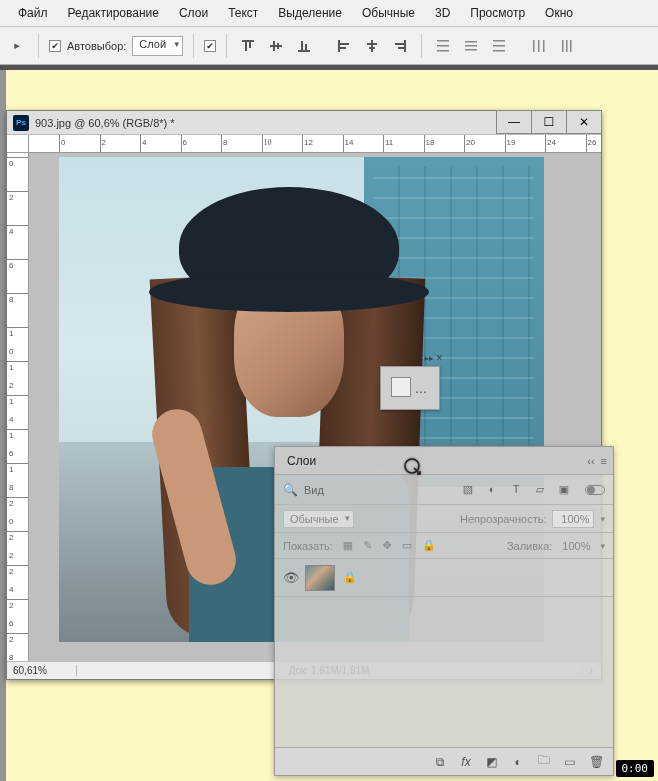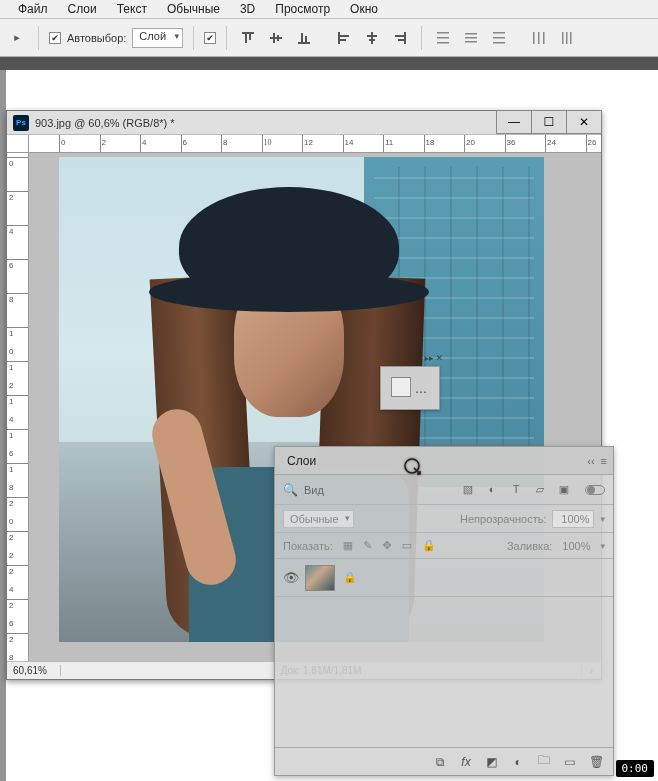--- a/index.html
+++ b/index.html
@@ -1,49 +1,49 @@
 <!DOCTYPE html>
 <html><head>
 <meta charset="utf-8">
 <style>
   * { box-sizing: border-box; margin: 0; padding: 0; font-family: "Segoe UI", Tahoma, sans-serif; }
   body { width: 658px; height: 781px; background: #535353; overflow: hidden; position: relative; }
 
-  .menubar { height: 19px; background: #f0f0f0; display: flex; align-items: center; padding: 0 8px; gap: 0; font-size: 12px; color: #222; border-bottom: 1px solid #c0c0c0; }
+  .menubar { height: 27px; background: #f0f0f0; display: flex; align-items: center; padding: 0 8px; gap: 0; font-size: 12px; color: #222; border-bottom: 1px solid #c0c0c0; }
   .menubar .item { padding: 6px 10px; cursor: default; }
 
   .optionbar { height: 38px; background: #f0f0f0; display: flex; align-items: center; padding: 0 6px; gap: 6px; font-size: 11px; color: #333; border-bottom: 1px solid #b0b0b0; }
   .optionbar .sep { width: 1px; height: 24px; background: #c8c8c8; margin: 0 4px; }
   .optionbar .sel { height: 20px; border: 1px solid #aaa; background: #fff; padding: 1px 16px 1px 6px; font-size: 11px; position: relative; }
   .optionbar .sel::after { content:"▾"; position:absolute; right:3px; top:2px; font-size:9px; color:#555;}
   .optionbar .chk { width:12px; height:12px; border:1px solid #888; display:inline-flex; align-items:center; justify-content:center; background:#fff; font-size:9px;}
   .optionbar .icbtn { width:22px; height:22px; display:flex; align-items:center; justify-content:center; color:#555; }
   .optionbar svg { display:block; }
 
-  .workspace { position: absolute; top: 70px; left: 0; right: 0; bottom: 0; background: #ffffff; }
+  .workspace { position: absolute; top: 70px; left: 0; right: 0; bottom: 0; background: #fef9c3; }
 
   .docwin { position: absolute; left: 6px; top: 40px; width: 596px; height: 570px; background: #e8e8e8; border: 1px solid #7a7a7a; box-shadow: 0 2px 6px rgba(0,0,0,0.4); }
   .docwin .titlebar { height: 24px; background: #e0e0e0; border-bottom: 1px solid #bcbcbc; display: flex; align-items: center; padding: 0 6px; font-size: 11px; color: #333; }
   .docwin .titlebar .psicon { width: 16px; height: 16px; background: #001e36; color: #31a8ff; font-size: 8px; font-weight: bold; display:flex; align-items:center; justify-content:center; border-radius: 2px; margin-right: 6px;}
   .docwin .winctrls { position: absolute; right: -1px; top: -1px; display:flex; }
   .docwin .winctrls div { width: 36px; height: 24px; border: 1px solid #888; background: #ddd; display:flex; align-items:center; justify-content:center; font-size: 12px; margin-left:-1px;}
 
   .ruler-h { position:absolute; left:22px; top:24px; right:0; height:18px; background:#fff; border-bottom:1px solid #999; font-size:8px; color:#555; overflow:hidden;}
   .ruler-h .tick { position:absolute; top:0; width:1px; height:18px; border-left:1px solid #888;}
   .ruler-h .lbl { position:absolute; top:3px; font-size:8px;}
   .ruler-v { position:absolute; left:0; top:42px; width:22px; bottom:18px; background:#fff; border-right:1px solid #999; font-size:8px; color:#555; overflow:hidden;}
   .ruler-v .tick { position:absolute; left:0; height:1px; width:22px; border-top:1px solid #888;}
   .ruler-v .lbl { position:absolute; left:2px; font-size:8px;}
   .ruler-corner { position:absolute; left:0; top:24px; width:22px; height:18px; background:#fff; border-right:1px solid #999; border-bottom:1px solid #999;}
 
   .canvas-area { position:absolute; left:22px; top:42px; right:0; bottom:18px; background:#bfbfbf; overflow:hidden;}
   .canvas { position:absolute; left:30px; top:4px; width:485px; height:485px; background:#223344; overflow:hidden;}
 
   .statusbar { position:absolute; left:0; right:0; bottom:0; height:18px; background:#eee; border-top:1px solid #bbb; display:flex; align-items:center; font-size:10px; color:#333;}
-  .statusbar .zoom { width:54px; padding:0 6px; border-right:1px solid #bbb;}
+  .statusbar .zoom { width:70px; padding:0 6px; border-right:1px solid #bbb;}
   .statusbar .info { flex:1; text-align:center;}
   .statusbar .arrow { width:20px; border-left:1px solid #bbb; text-align:center;}
 
   
   .sky { position:absolute; inset:0; background: linear-gradient(180deg, #c8e0e8 0%, #d5e8ec 40%, #b8d0d4 100%);}
   .bldg-r { position:absolute; right:0; top:0; width:180px; height:330px; background: linear-gradient(180deg,#5a9db3 0%, #4a8aa0 100%);}
   .bldg-r::before{content:"";position:absolute;inset:10px;background:repeating-linear-gradient(0deg,transparent 0 18px,rgba(255,255,255,0.15) 18px 20px),repeating-linear-gradient(90deg,transparent 0 24px,rgba(0,0,0,0.1) 24px 26px);}
   .street { position:absolute; left:0; right:0; bottom:0; height:200px; background: linear-gradient(180deg, rgba(120,130,135,0.3), rgba(80,85,90,0.6));}
   .hat { position:absolute; left:120px; top:30px; width:220px; height:120px; background:#1a2530; border-radius:50% 50% 45% 45%;}
   .hat::after{content:"";position:absolute;left:-30px;right:-30px;bottom:-5px;height:40px;background:#1a2530;border-radius:50%;}
@@ -94,22 +94,24 @@
 
   .timer { position:absolute; right:4px; bottom:4px; background:#000; color:#fff; font-size:11px; padding:2px 6px; border-radius:2px; font-family:monospace;}
 
   .toolstrip { position:absolute; left:0; top:0; width:6px; height:100%; background:#949494;}
 </style>
 </head>
 <body>
 
 <div class="menubar">
   <div class="item">Файл</div>
+  <div class="item">Редактирование</div>
   <div class="item">Слои</div>
   <div class="item">Текст</div>
+  <div class="item">Выделение</div>
   <div class="item">Обычные</div>
   <div class="item">3D</div>
   <div class="item">Просмотр</div>
   <div class="item">Окно</div>
 
 </div>
 
 <div class="optionbar">
   <span class="icbtn">▸</span>
   <div class="sep"></div>
@@ -232,21 +234,21 @@
         <div class="lbl" style="left: 275px;">12</div>
         <div class="tick" style="left: 313.5px;"></div>
         <div class="lbl" style="left: 315.5px;">14</div>
         <div class="tick" style="left: 354px;"></div>
         <div class="lbl" style="left: 356px;">11</div>
         <div class="tick" style="left: 394.5px;"></div>
         <div class="lbl" style="left: 396.5px;">18</div>
         <div class="tick" style="left: 435px;"></div>
         <div class="lbl" style="left: 437px;">20</div>
         <div class="tick" style="left: 475.5px;"></div>
-        <div class="lbl" style="left: 477.5px;">36</div>
+        <div class="lbl" style="left: 477.5px;">19</div>
         <div class="tick" style="left: 516px;"></div>
         <div class="lbl" style="left: 518px;">24</div>
         <div class="tick" style="left: 556.5px;"></div>
         <div class="lbl" style="left: 558.5px;">26</div>
       </div>
     <div class="ruler-v" id="rv">
         <div class="tick" style="top: 4px;"></div>
         <div class="lbl" style="top: 6px; white-space: pre;">0</div>
         <div class="tick" style="top: 38px;"></div>
         <div class="lbl" style="top: 40px; white-space: pre;">2</div>

